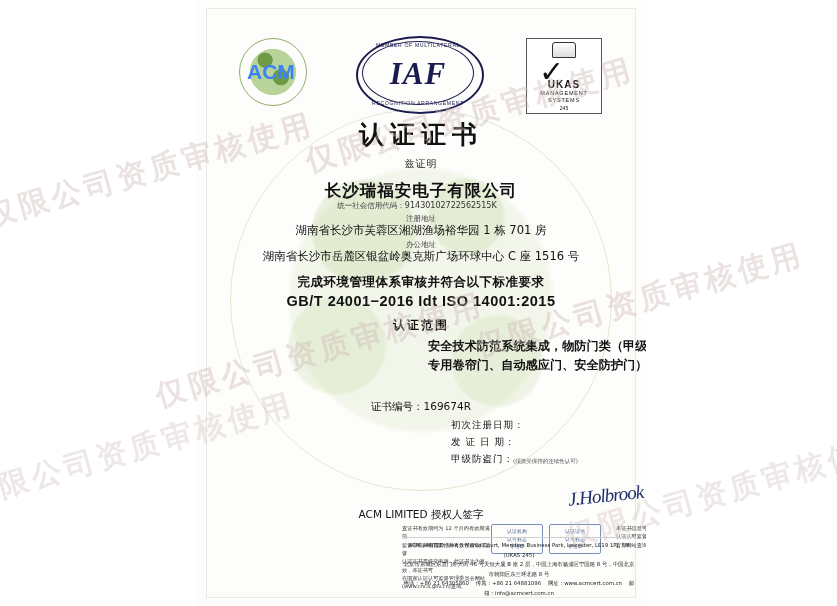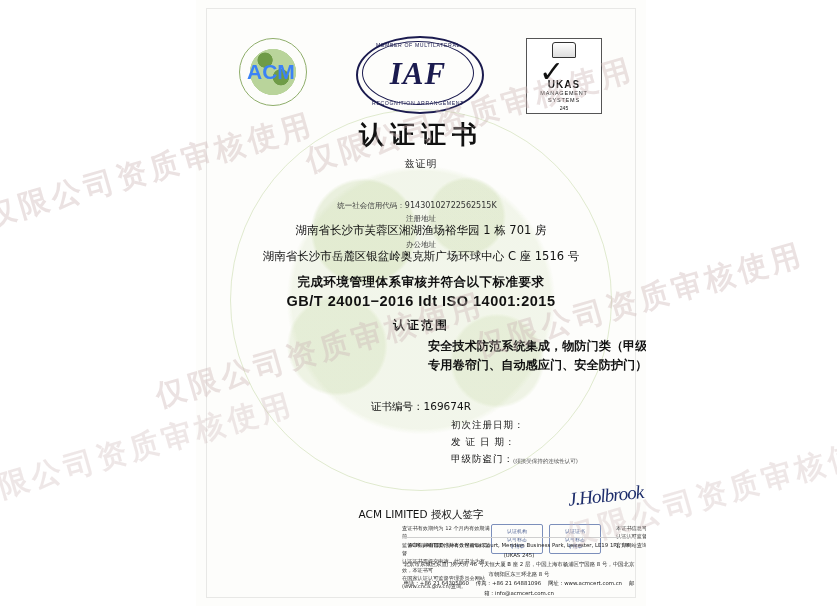--- a/index.html
+++ b/index.html
@@ -505,20 +505,21 @@
         <div class="ukas-name">UKAS</div>
         <div class="ukas-sub" style="white-space:pre-line">MANAGEMENT
 SYSTEMS</div>
         <div class="ukas-num">245</div>
       </div>
 
     </div>
 
     <div class="title">认证证书</div>
     <div class="hereby">兹证明</div>
+    <div class="company">长沙瑞福安电子有限公司</div>
     <div class="credit-line">
       <span class="label-sm">统一社会信用代码：</span><span>91430102722562515K</span>
     </div>
 
     <div class="addr-label-1 label-sm">注册地址</div>
     <div class="addr-1">湖南省长沙市芙蓉区湘湖渔场裕华园 1 栋 701 房</div>
 
     <div class="addr-label-2 label-sm">办公地址</div>
     <div class="addr-2">湖南省长沙市岳麓区银盆岭奥克斯广场环球中心 C 座 1516 号</div>
 

